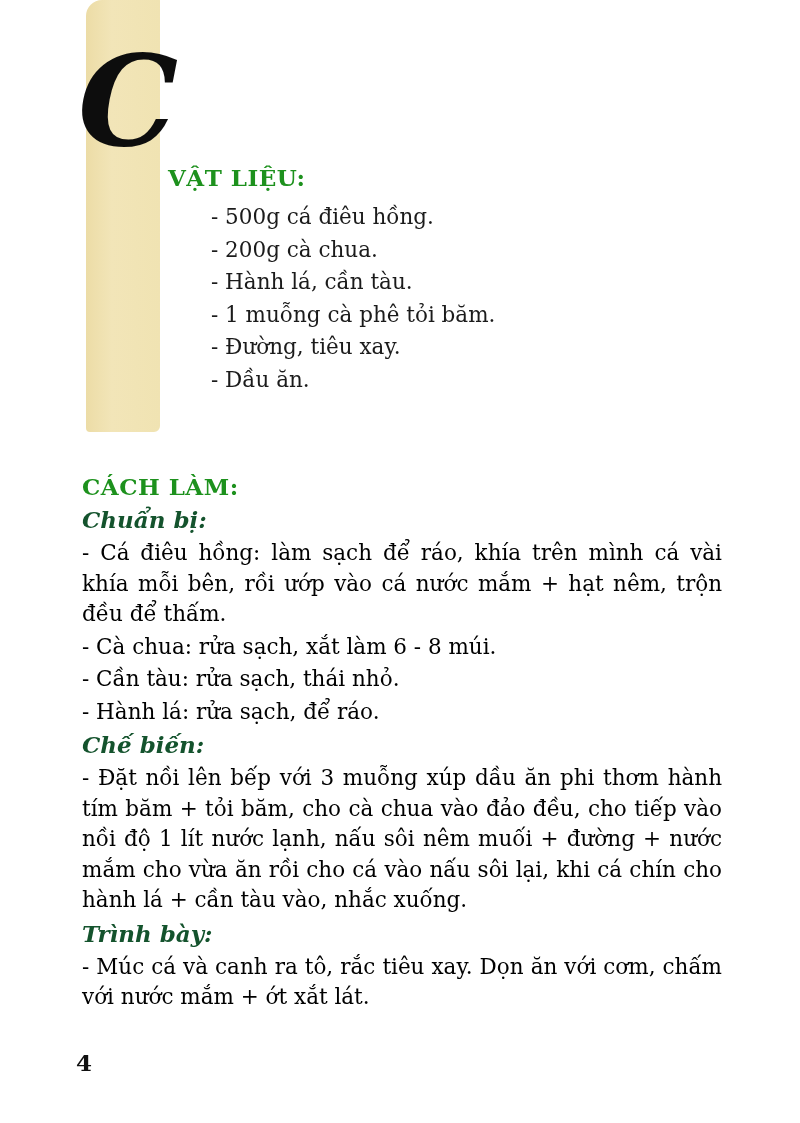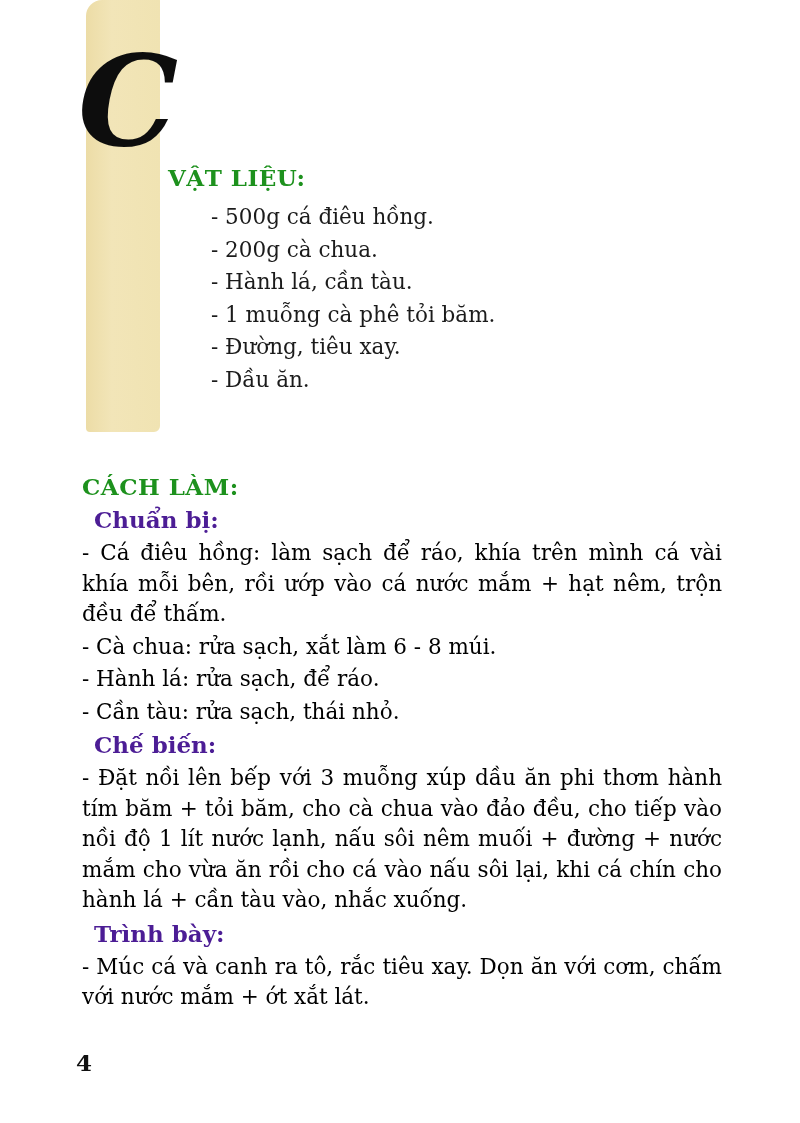--- a/index.html
+++ b/index.html
@@ -67,25 +67,26 @@
     margin-left: 43px;
   }
   .method {
     position: absolute;
     left: 82px;
     top: 473px;
     width: 640px;
   }
   .method .green-heading { margin-bottom: 4px; }
   .sub-heading {
-    color: #4c1d95;
+    color: #14532d;
     font-weight: bold;
+    font-style: italic;
     font-size: 23px;
     line-height: 32px;
-    margin: 2px 0 2px 12px;
+    margin: 2px 0 2px 0;
   }
   .para {
     font-size: 21.5px;
     line-height: 30.5px;
     text-align: justify;
     color: #000000;
     margin-bottom: 2px;
   }
   .page-number {
     position: absolute;
@@ -116,22 +117,22 @@
     <div class="ing-item">- Dầu ăn.</div>
   </div>
 
   <div class="method">
     <div class="green-heading">CÁCH LÀM:</div>
 
     <div>
       <div class="sub-heading">Chuẩn bị:</div>
       <p class="para">- Cá điêu hồng: làm sạch để ráo, khía trên mình cá vài khía mỗi bên, rồi ướp vào cá nước mắm + hạt nêm, trộn đều để thấm.</p>
       <p class="para">- Cà chua: rửa sạch, xắt làm 6 - 8 múi.</p>
+      <p class="para">- Cần tàu: rửa sạch, thái nhỏ.</p>
       <p class="para">- Hành lá: rửa sạch, để ráo.</p>
-      <p class="para">- Cần tàu: rửa sạch, thái nhỏ.</p>
     </div>
 
     <div>
       <div class="sub-heading">Chế biến:</div>
       <p class="para">- Đặt nồi lên bếp với 3 muỗng xúp dầu ăn phi thơm hành tím băm + tỏi băm, cho cà chua vào đảo đều, cho tiếp vào nồi độ 1 lít nước lạnh, nấu sôi nêm muối + đường + nước mắm cho vừa ăn rồi cho cá vào nấu sôi lại, khi cá chín cho hành lá + cần tàu vào, nhắc xuống.</p>
     </div>
 
     <div>
       <div class="sub-heading">Trình bày:</div>
       <p class="para">- Múc cá và canh ra tô, rắc tiêu xay. Dọn ăn với cơm, chấm với nước mắm + ớt xắt lát.</p>

